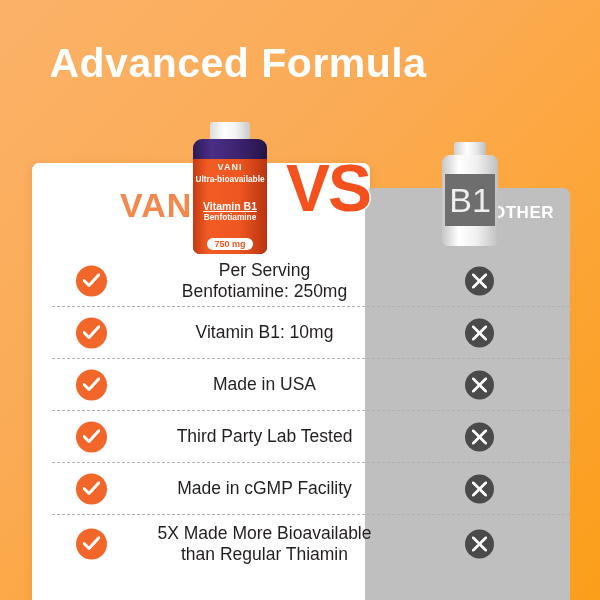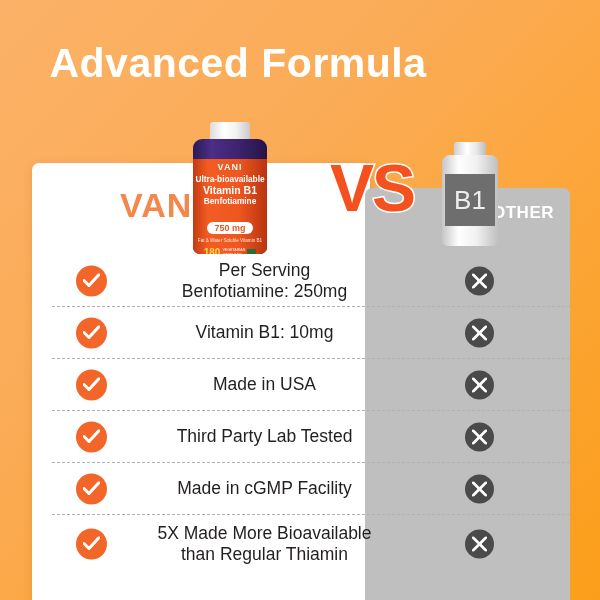--- a/index.html
+++ b/index.html
@@ -50,21 +50,20 @@
 
   
   #vs {
     position:absolute; left:286px; top:150px;
     font-size:66px; font-weight:bold;
     color:#f4511e;
     -webkit-text-stroke:3px #ffffff;
     paint-order:stroke fill;
     z-index:8;
     letter-spacing:-2px;
-    margin-left:44px;
   }
 
   
   #vani-bottle { position:absolute; left:188px; top:122px; width:84px; height:132px; z-index:7; }
   .v-cap {
     position:absolute; left:22px; top:0; width:40px; height:20px;
     background:linear-gradient(90deg,#dcdcdc,#ffffff 35%,#f2f2f2 65%,#c9c9c9);
     border-radius:3px 3px 2px 2px;
   }
   .v-body {
@@ -74,21 +73,21 @@
   }
   .v-label {
     position:absolute; left:5px; top:37px; width:74px; height:95px;
     background:linear-gradient(90deg,#c43a14,#f25c23 20%,#ef5620 62%,#b83410);
     border-radius:0 0 7px 7px;
     overflow:hidden;
     color:#fff; text-align:center;
   }
   .v-brand { font-size:9px; font-weight:bold; letter-spacing:1px; margin-top:3px; color:#d9fbf2; }
   .v-l1 { font-size:8.3px; font-weight:bold; margin-top:2px; }
-  .v-l2 { font-size:10.5px; font-weight:bold; margin-top:0px; }
+  .v-l2 { font-size:10.5px; font-weight:bold; margin-top:16px;text-decoration:underline; }
   .v-l3 { font-size:8.3px; font-weight:bold; }
   .v-dose {
     display:inline-block; margin-top:16px; padding:1px 7px;
     background:#fff; color:#ef5620; font-size:9px; font-weight:bold;
     border-radius:8px;
   }
   .v-l4 { font-size:4.6px; margin-top:3px; color:#ffe3cf; }
   .v-count-row { margin-top:4px; display:flex; justify-content:center; align-items:center; gap:2px; }
   .v-count { font-size:10px; font-weight:bold; color:#ffd84d; }
   .v-countsub { font-size:3.6px; line-height:1.15; text-align:left; }
@@ -105,21 +104,21 @@
   .o-body {
     position:absolute; left:2px; top:13px; width:56px; height:91px;
     background:linear-gradient(90deg,#c6c6c6,#ffffff 30%,#f0f0f0 62%,#c0c0c0);
     border-radius:8px 8px 6px 6px;
   }
   .o-label {
     position:absolute; left:5px; top:32px; width:50px; height:52px;
     background:#6e6e6e;
     display:flex; align-items:center; justify-content:center;
   }
-  .o-text { font-size:26px; color:#eeeeee; font-weight:normal; letter-spacing:0; }
+  .o-text { font-size:34px; color:#eeeeee; font-weight:normal; letter-spacing:0; }
 
   
   #rows { position:absolute; left:32px; top:255px; width:538px; z-index:4; }
   .row { position:relative; height:52px; }
   .row.tall { height:58px; }
   .divider {
     position:absolute; left:20px; bottom:0; width:518px; height:0;
     border-top:1px dashed #b2b2b2;
   }
   .mark-ok {

